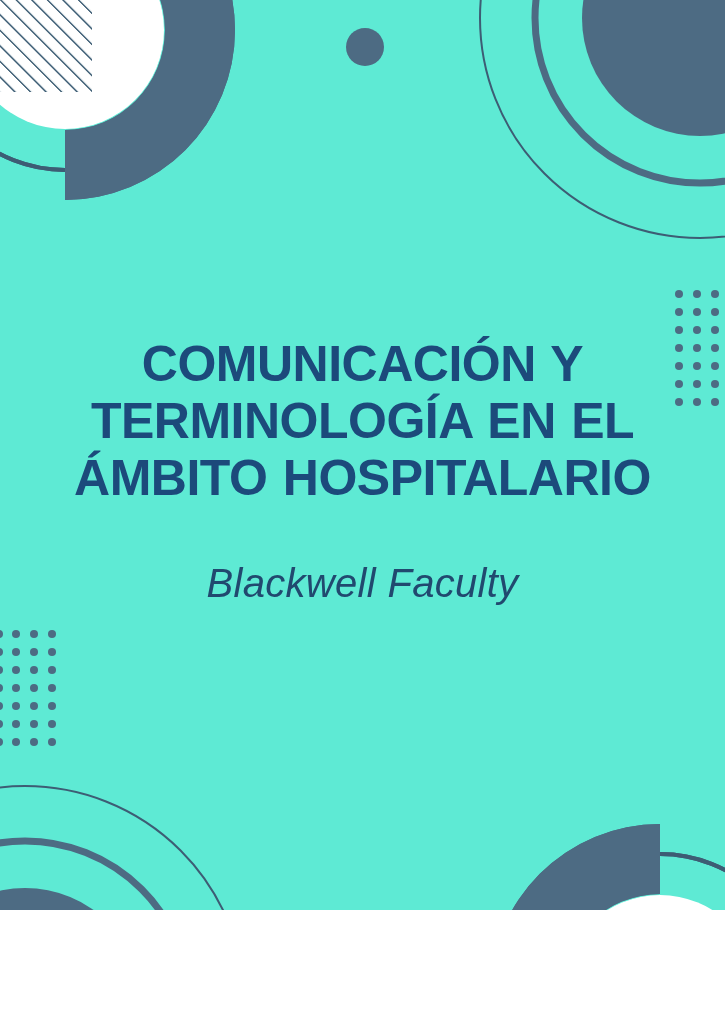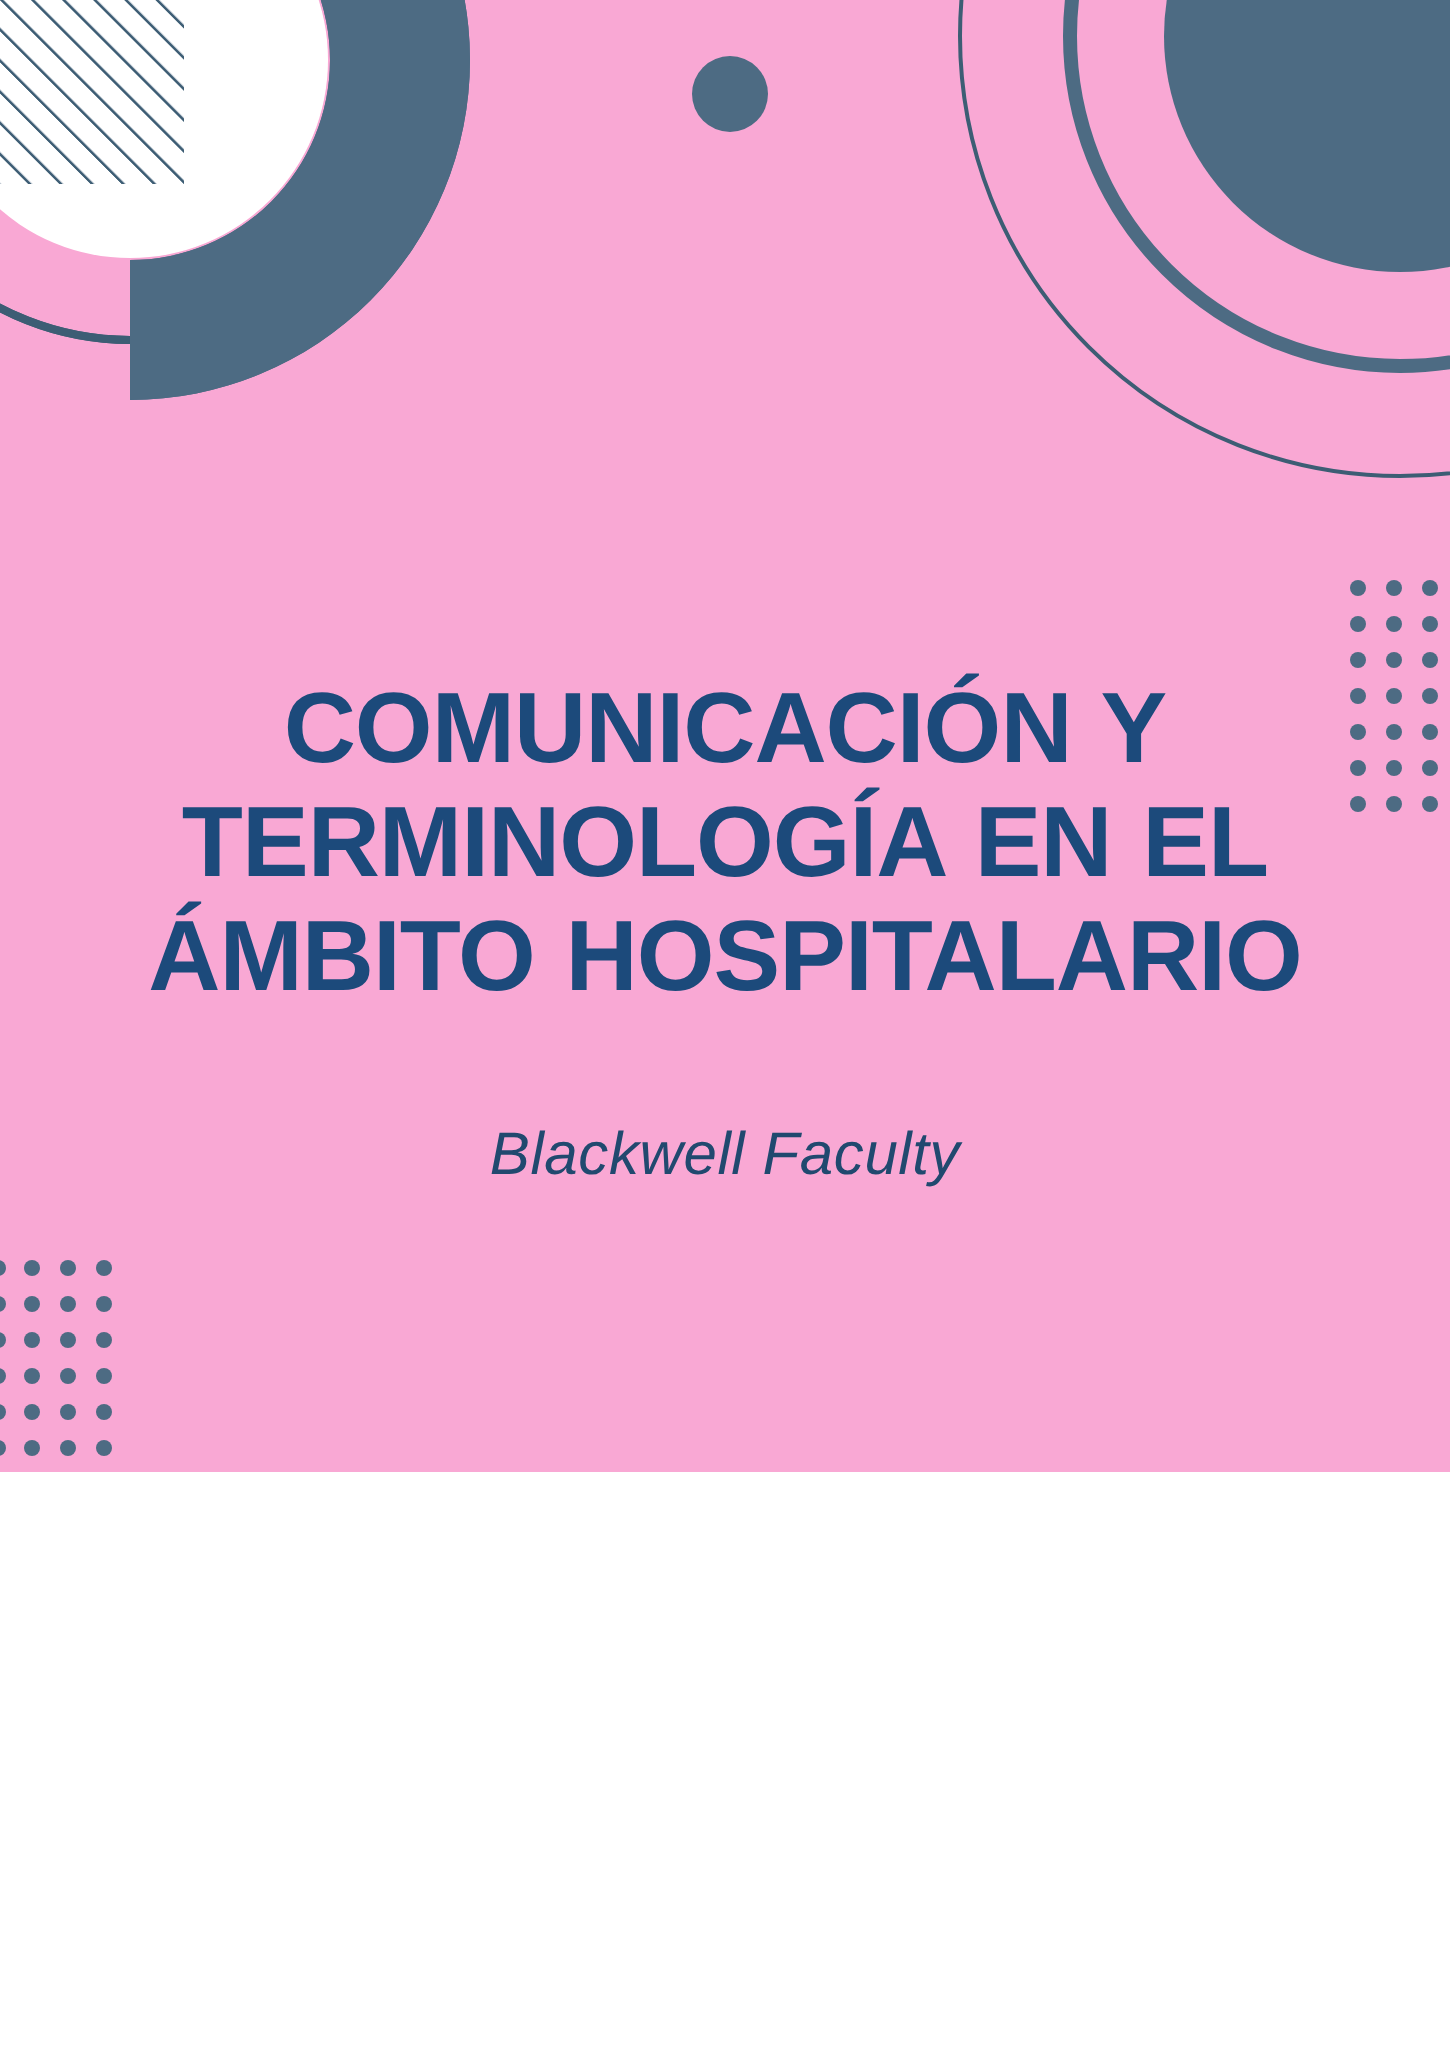--- a/index.html
+++ b/index.html
@@ -3,22 +3,22 @@
 <meta charset="utf-8">
 <style>
   html, body {
     margin: 0;
     padding: 0;
     background: #ffffff;
   }
   #cover {
     position: relative;
     width: 725px;
-    height: 736px;
-    background: #f9a8d4;
+    height: 910px;
+    background: #5eead4;
     overflow: hidden;
     font-family: "Liberation Sans", sans-serif;
   }
   #decor-layer {
     position: absolute;
     top: 0;
     left: 0;
     width: 725px;
     height: 1024px;
     pointer-events: none;
@@ -42,21 +42,21 @@
     color: #1c4a7b;
     text-transform: uppercase;
     word-spacing: 2px;
   }
   #author {
     margin: 0;
     padding-top: 54px;
     font-family: "Liberation Sans", sans-serif;
     font-style: italic;
     font-weight: normal;
-    font-size: 30px;
+    font-size: 40px;
     letter-spacing: 0.3px;
     color: #21496f;
   }
 </style>
 </head>
 <body>
 
 <div id="cover">
 
   <svg id="decor-layer" viewBox="0 0 725 1024" width="725" height="1024" xmlns="http://www.w3.org/2000/svg">

